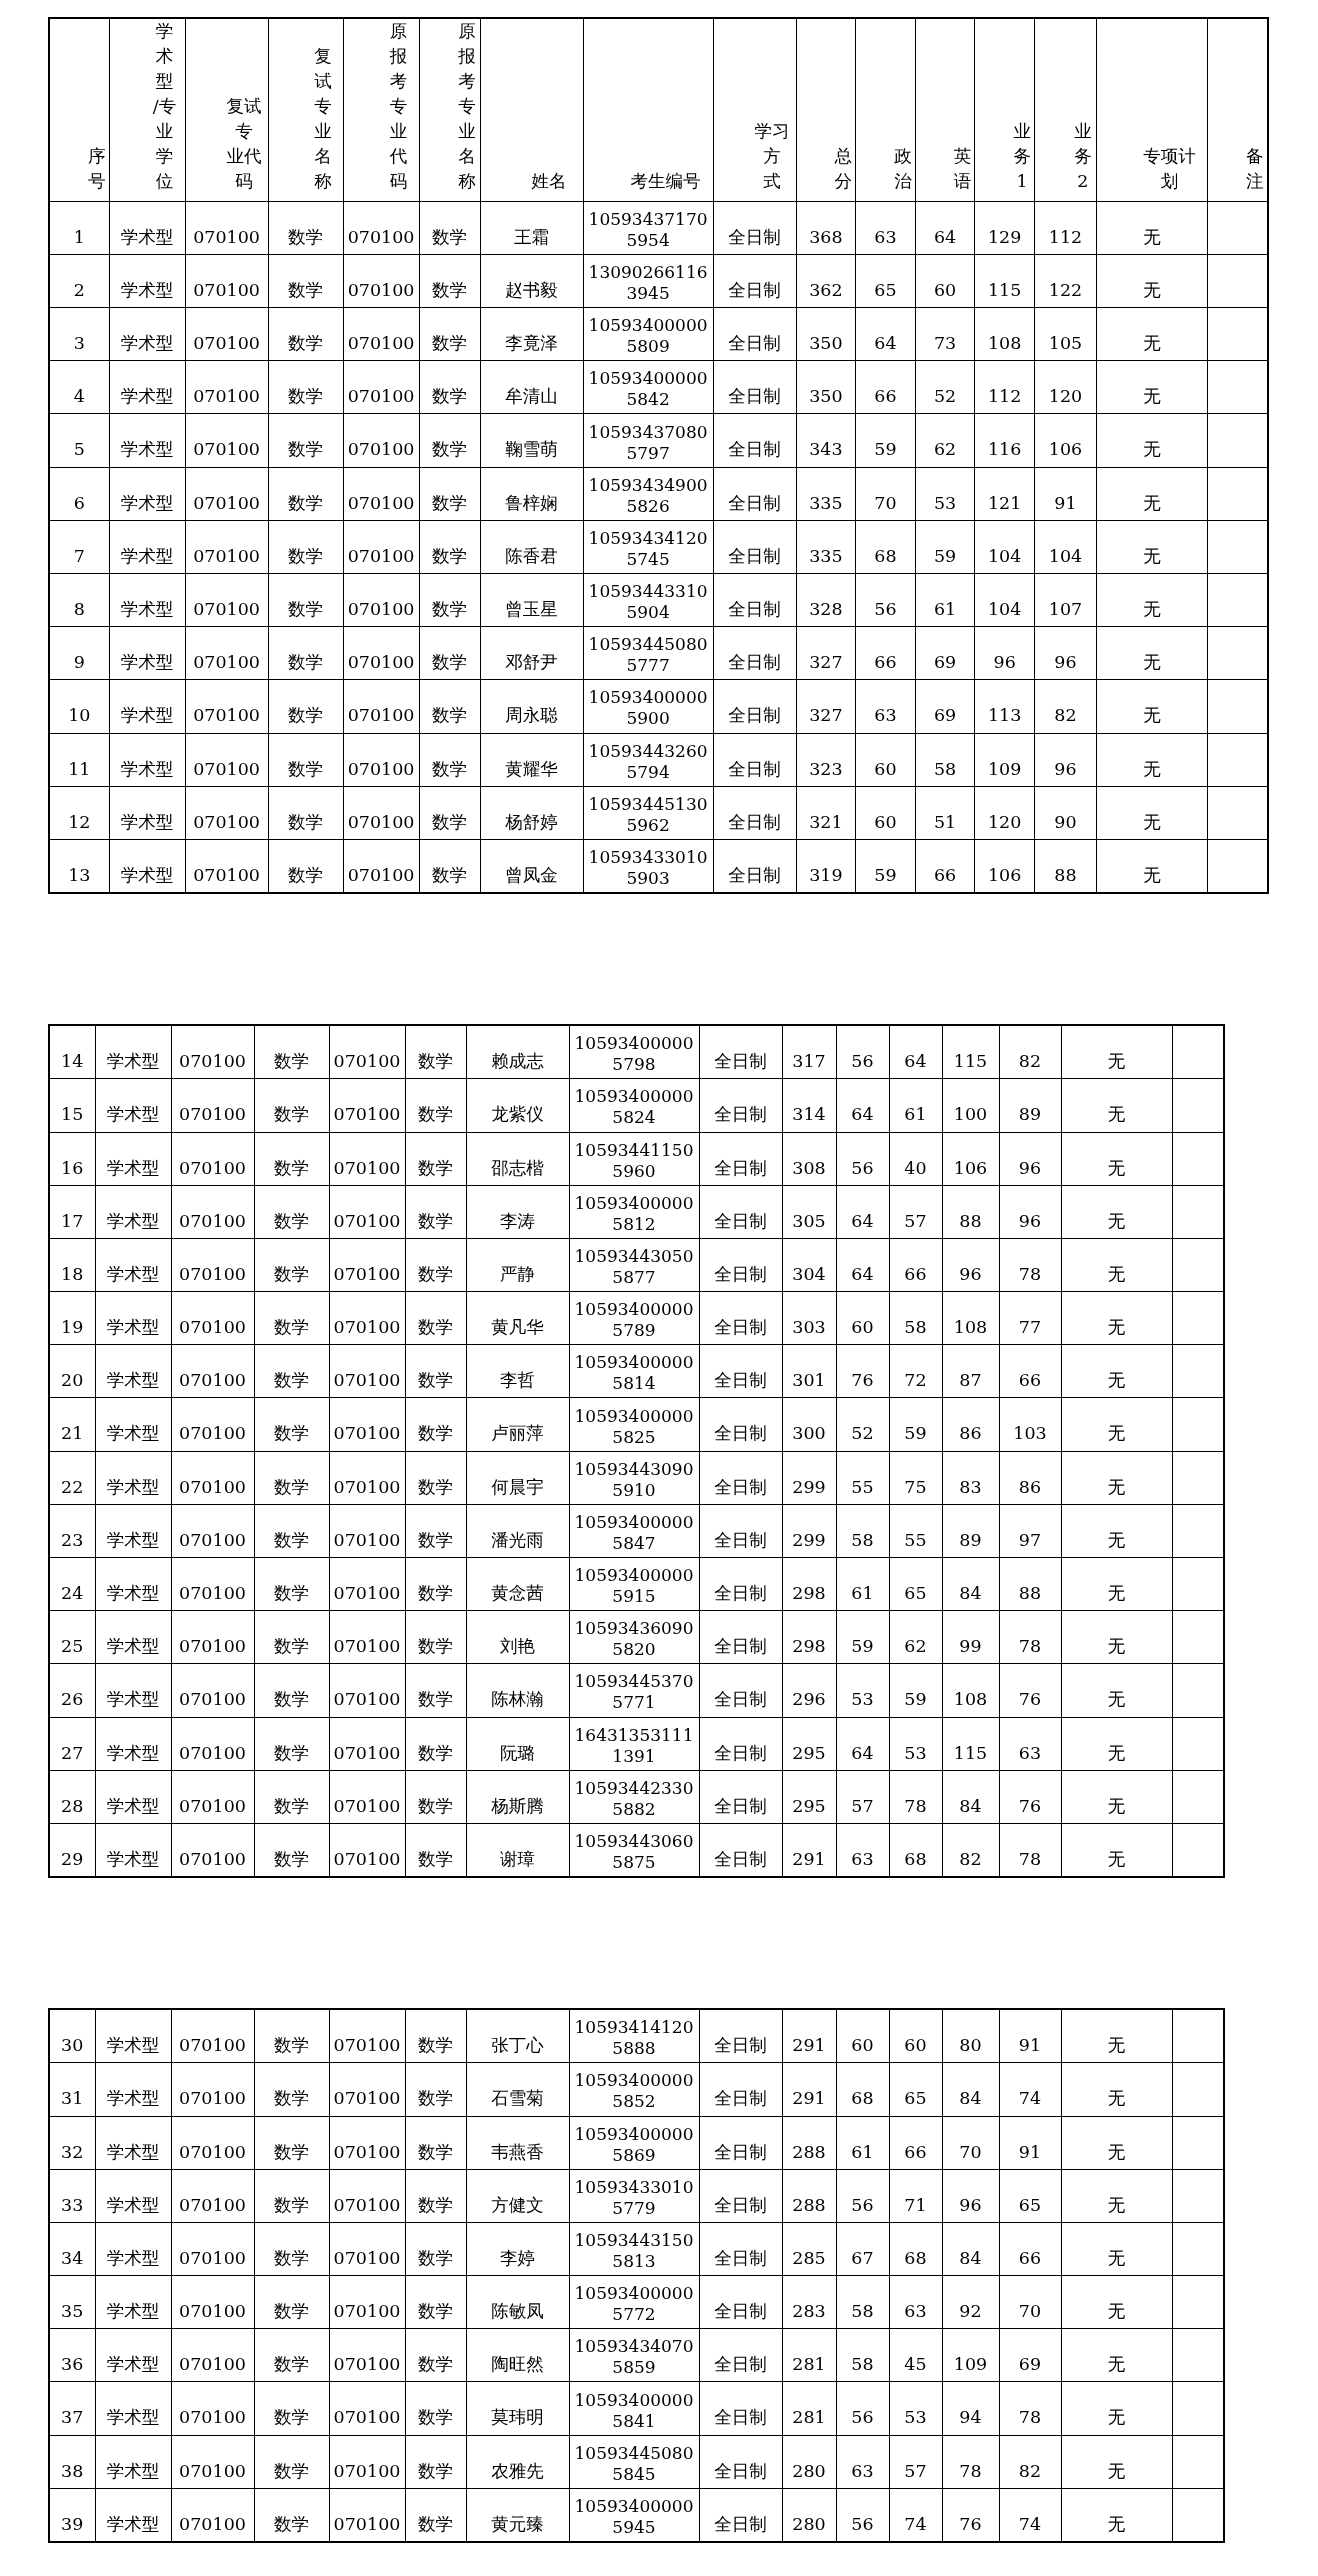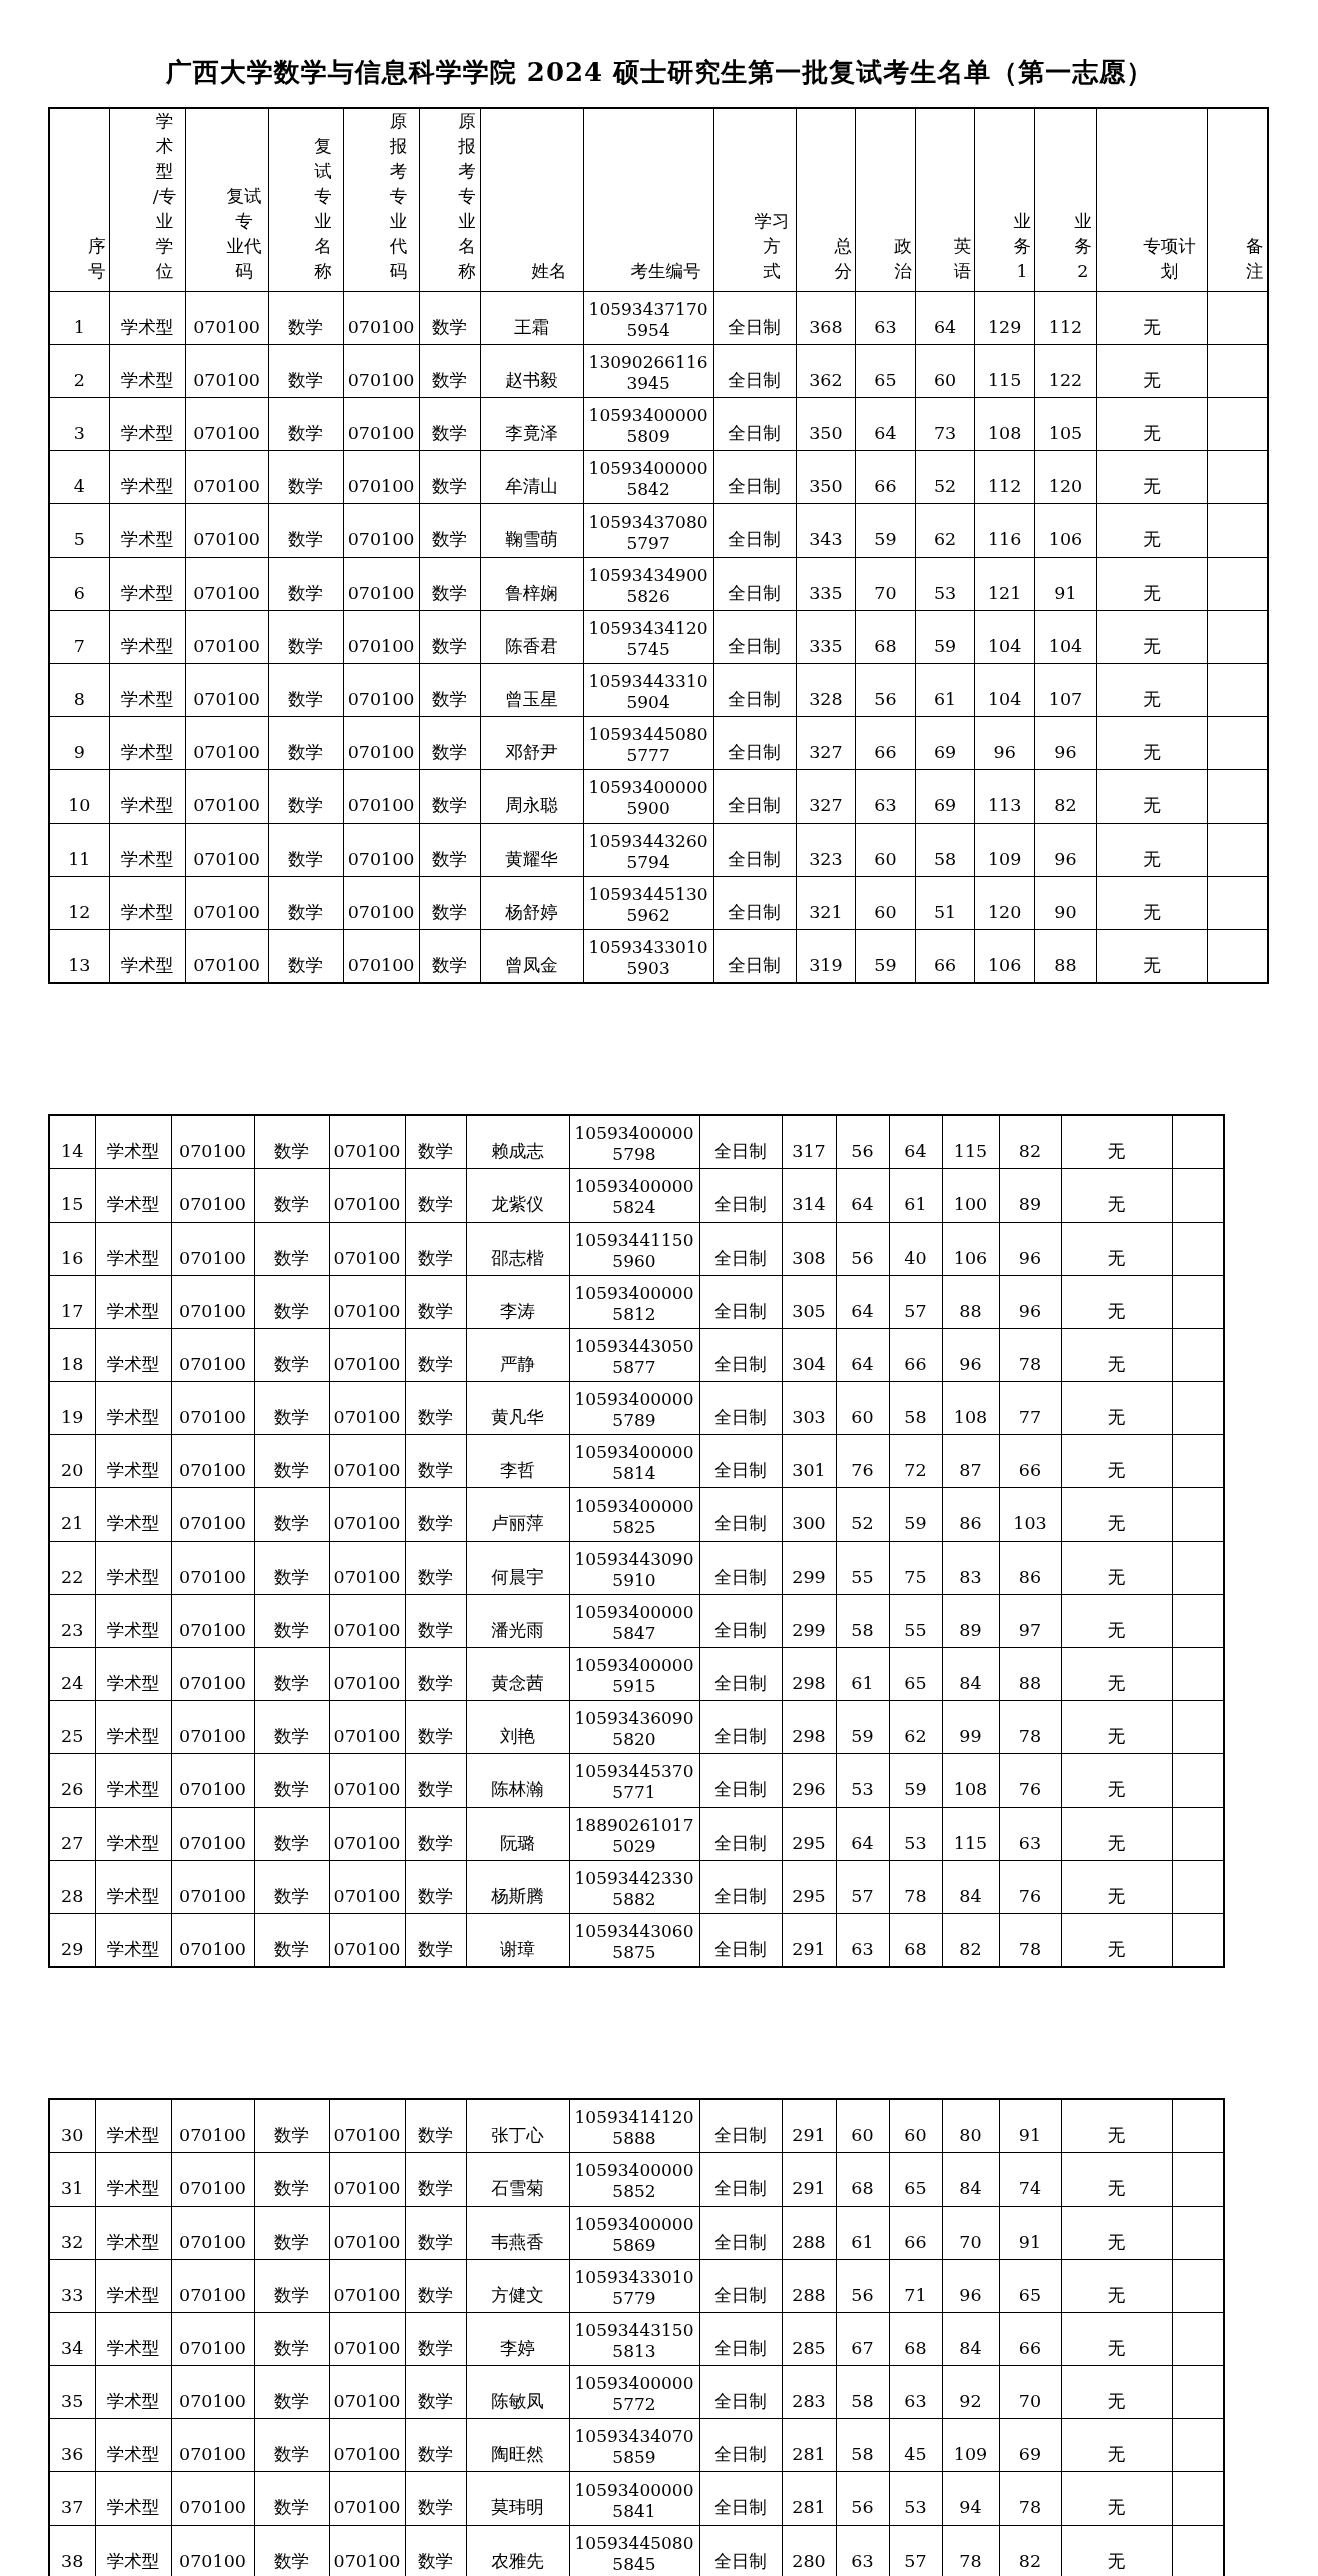--- a/index.html
+++ b/index.html
@@ -16,21 +16,20 @@
   .roster td{height:47px;line-height:23px;}
   .roster td.col-candidate-no{font-size:17px;line-height:21px;word-break:break-all;padding-bottom:3.1px;}
   .roster td.col-special-plan{white-space:pre-line;}
   .roster td.col-seq,.roster td.col-total-score,.roster td.col-politics,
   .roster td.col-english,.roster td.col-business-1,.roster td.col-business-2{letter-spacing:0;}
 </style>
 </head>
 <body>
 
 <div class="page">
-  <h1 class="doc-title">广西大学数学与信息科学学院 2024 硕士研究生第一批复试考生名单（第一志愿）</h1>
   <div>
       <table class="roster">
         <colgroup>
           <col style="width: 46px;">
           <col style="width: 76px;">
           <col style="width: 83px;">
           <col style="width: 75px;">
           <col style="width: 76px;">
           <col style="width: 61px;">
           <col style="width: 103px;">
@@ -571,21 +570,21 @@
             <td class="col-remark"></td>
           </tr>
           <tr>
             <td class="col-seq">27</td>
             <td class="col-degree-type">学术型</td>
             <td class="col-retest-major-code">070100</td>
             <td class="col-retest-major-name">数学</td>
             <td class="col-original-major-code">070100</td>
             <td class="col-original-major-name">数学</td>
             <td class="col-name">阮璐</td>
-            <td class="col-candidate-no">188902610175029</td>
+            <td class="col-candidate-no">164313531111391</td>
             <td class="col-study-mode">全日制</td>
             <td class="col-total-score">295</td>
             <td class="col-politics">64</td>
             <td class="col-english">53</td>
             <td class="col-business-1">115</td>
             <td class="col-business-2">63</td>
             <td class="col-special-plan">无</td>
             <td class="col-remark"></td>
           </tr>
           <tr>

